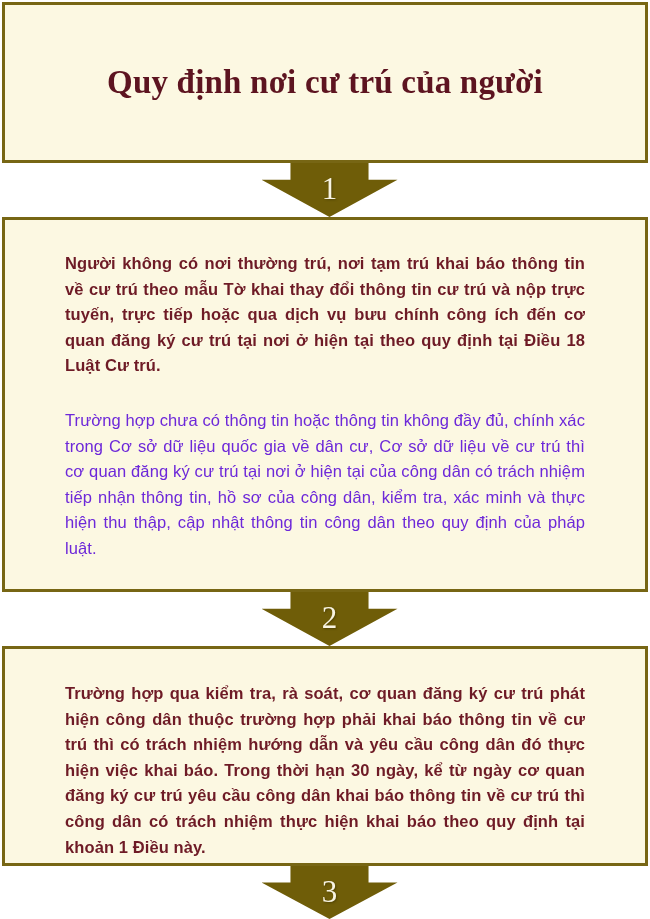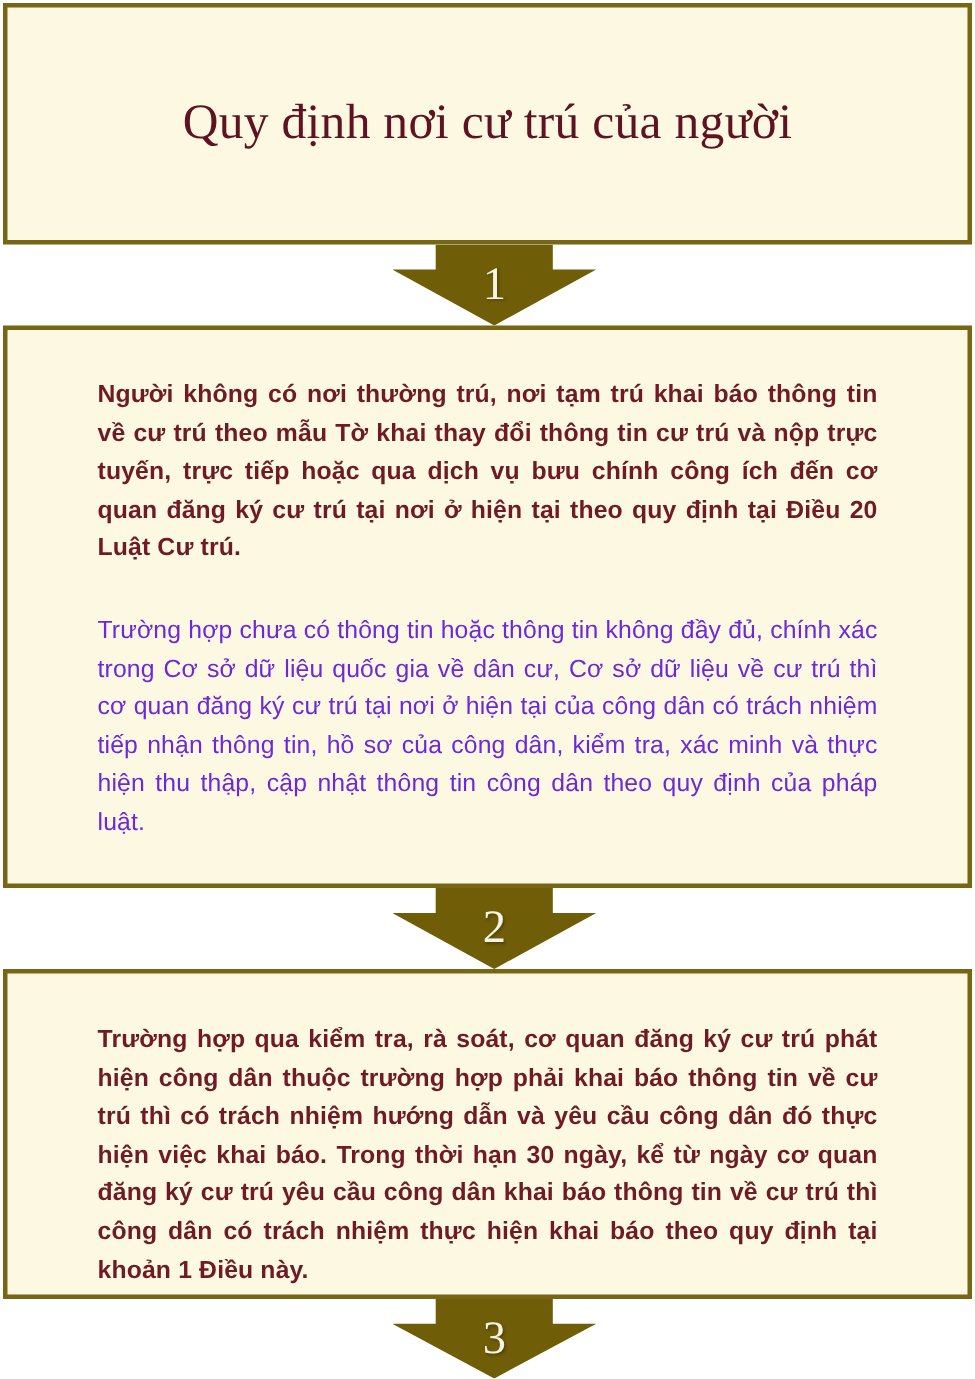--- a/index.html
+++ b/index.html
@@ -23,21 +23,21 @@
     margin-top: 2px;
     height: 161px;
     display: flex;
     flex-direction: column;
     justify-content: center;
     align-items: center;
     text-align: center;
   }
   .title-line {
     font-family: "Liberation Serif", serif;
-    font-weight: normal;
+    font-weight: bold;
     color: #5D1420;
     font-size: 33px;
     line-height: 47px;
     letter-spacing: 0.2px;
   }
   .arrow-zone {
     height: 54px;
     display: flex;
     justify-content: center;
     align-items: flex-start;
@@ -101,21 +101,21 @@
   <div class="title-line">Quy định nơi cư trú của người</div>
 </div>
 
 <div class="arrow-zone">
   <div class="arrow">
     <span class="arrow-num">1</span>
   </div>
 </div>
 
 <div class="box content-box box-step1">
-  <p class="para bold">Người không có nơi thường trú, nơi tạm trú khai báo thông tin về cư trú theo mẫu Tờ khai thay đổi thông tin cư trú và nộp trực tuyến, trực tiếp hoặc qua dịch vụ bưu chính công ích đến cơ quan đăng ký cư trú tại nơi ở hiện tại theo quy định tại Điều 20 Luật Cư trú.</p>
+  <p class="para bold">Người không có nơi thường trú, nơi tạm trú khai báo thông tin về cư trú theo mẫu Tờ khai thay đổi thông tin cư trú và nộp trực tuyến, trực tiếp hoặc qua dịch vụ bưu chính công ích đến cơ quan đăng ký cư trú tại nơi ở hiện tại theo quy định tại Điều 18 Luật Cư trú.</p>
   <p class="para regular">Trường hợp chưa có thông tin hoặc thông tin không đầy đủ, chính xác trong Cơ sở dữ liệu quốc gia về dân cư, Cơ sở dữ liệu về cư trú thì cơ quan đăng ký cư trú tại nơi ở hiện tại của công dân có trách nhiệm tiếp nhận thông tin, hồ sơ của công dân, kiểm tra, xác minh và thực hiện thu thập, cập nhật thông tin công dân theo quy định của pháp luật.</p>
 </div>
 
 <div class="arrow-zone">
   <div class="arrow">
     <span class="arrow-num">2</span>
   </div>
 </div>
 
 <div class="box content-box box-step2">

